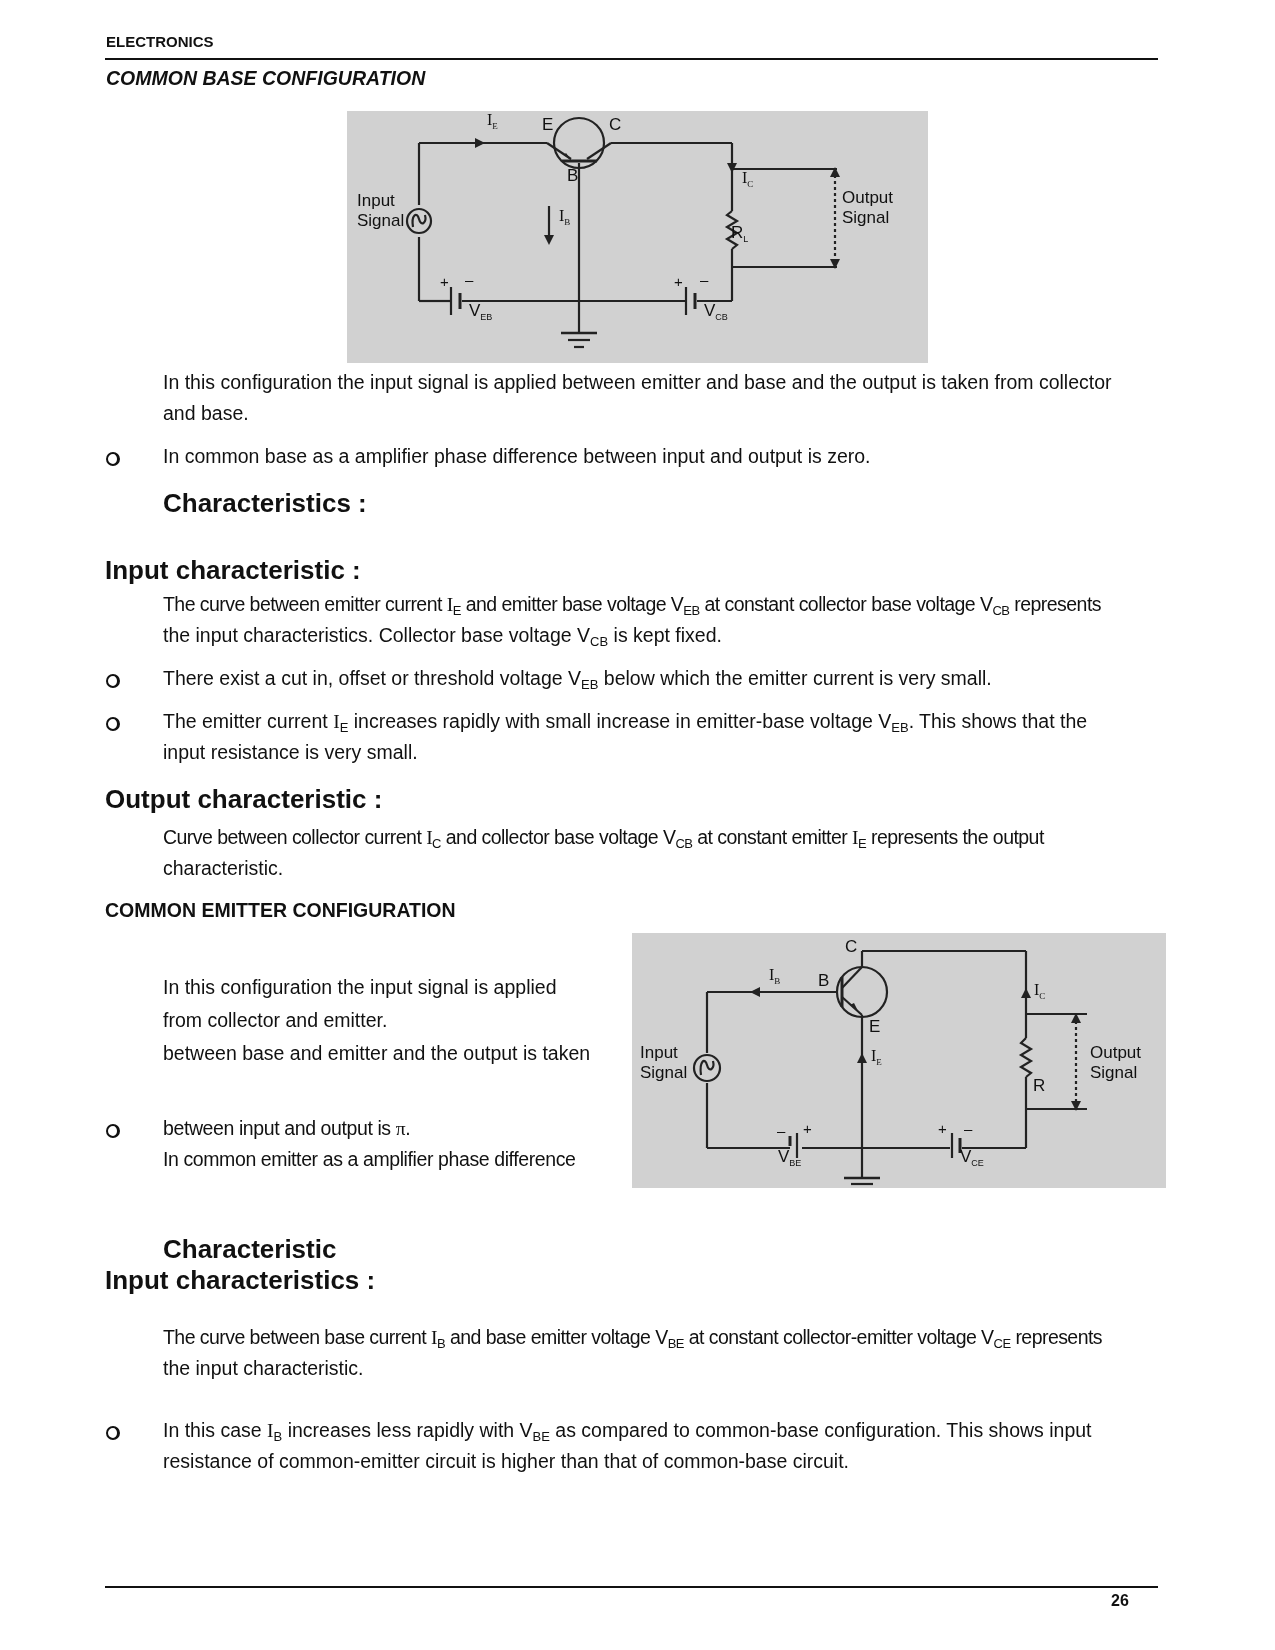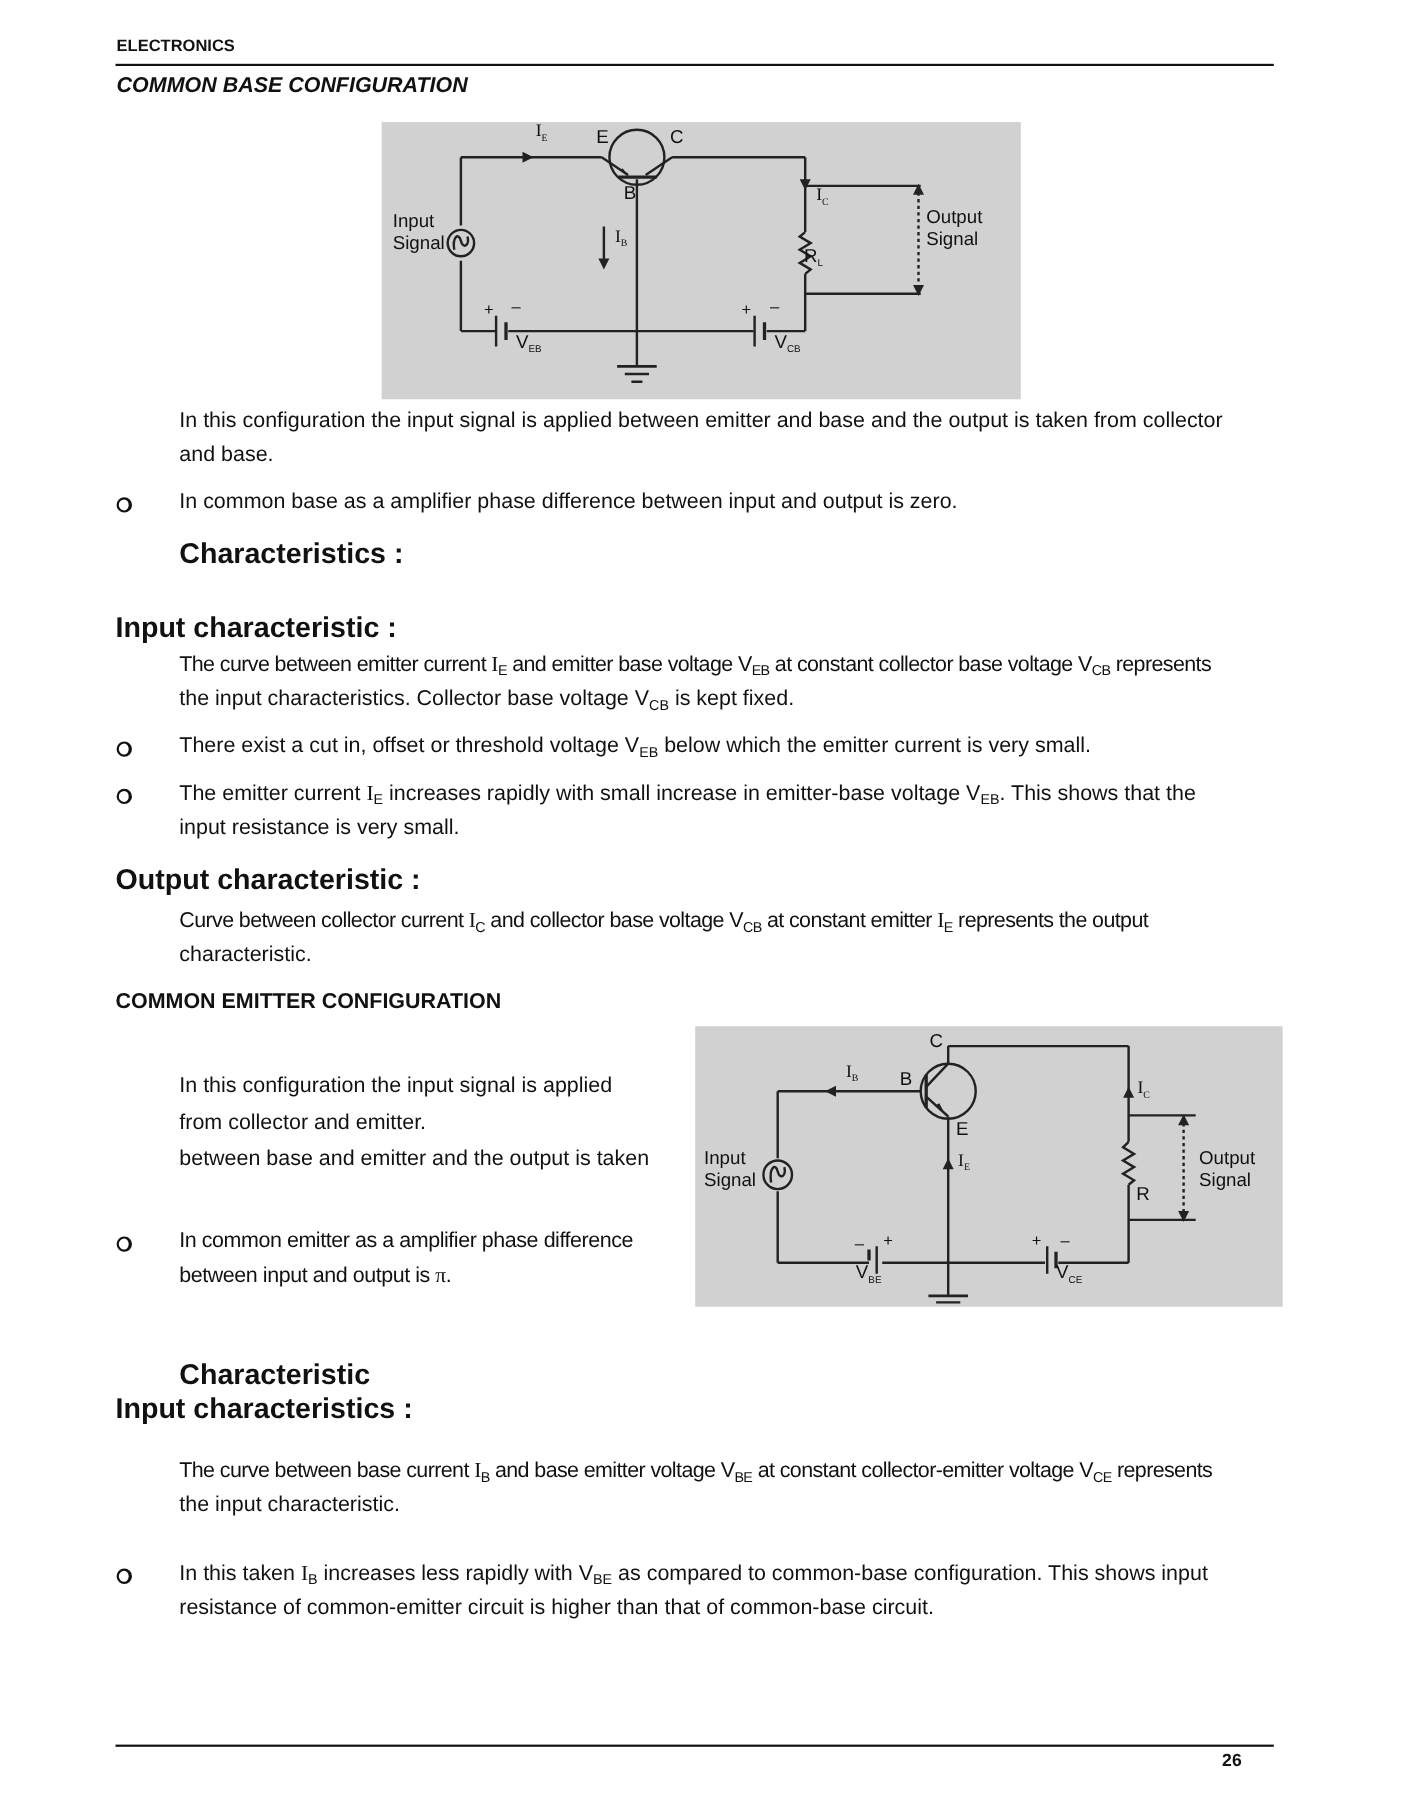--- a/index.html
+++ b/index.html
@@ -128,22 +128,22 @@
 <div class="abs h1" style="left:105px; top:899px;">COMMON EMITTER CONFIGURATION</div>
 
 <div class="para" style="left:163px; top:971px; line-height:33px;">
   <div>In this configuration the input signal is applied</div>
   <div>from collector and emitter.</div>
   <div>between base and emitter and the output is taken</div>
 </div>
 
 <div class="bullet" style="left:106px; top:1122px;"><span></span></div>
 <div class="para" style="left:163px; top:1113px; letter-spacing:-0.4px;">
+  <div><span>between input and output is </span><span class="serif">π</span><span>.</span></div>
   <div>In common emitter as a amplifier phase difference</div>
-  <div><span>between input and output is </span><span class="serif">π</span><span>.</span></div>
 </div>
 
 <div class="diagram" style="left:632px; top:933px; width:534px; height:255px;">
   <svg width="534" height="255" viewBox="0 0 534 255">
     <g stroke="#222" stroke-width="2.2" fill="none">
 
       <line x1="75" y1="59" x2="205" y2="59"></line>
       <line x1="75" y1="59" x2="75" y2="120"></line>
       <line x1="75" y1="150" x2="75" y2="215"></line>
       <line x1="75" y1="215" x2="158" y2="215"></line>
@@ -205,17 +205,17 @@
   <span class="abs" style="left:332px; top:187px; font-size:15px;">–</span>
 </div>
 
 <div class="abs h2" style="left:163px; top:1234px;">Characteristic</div>
 <div class="abs h2" style="left:105px; top:1265px;">Input characteristics :</div>
 
 <div class="abs txt cond" style="left:163px; top:1322px;"><span>The curve between base current </span><span class="serif">I</span><sub>B</sub><span> and base emitter voltage V</span><sub>BE</sub><span> at constant collector-emitter voltage V</span><sub>CE</sub><span> represents</span></div>
 <div class="abs txt" style="left:163px; top:1353px;">the input characteristic.</div>
 
 <div class="bullet" style="left:106px; top:1424px;"><span></span></div>
-<div class="abs txt" style="left:163px; top:1415px;"><span>In this taken </span><span class="serif">I</span><sub>B</sub><span> increases less rapidly with V</span><sub>BE</sub><span> as compared to common-base configuration. This shows input</span></div>
+<div class="abs txt" style="left:163px; top:1415px;"><span>In this case </span><span class="serif">I</span><sub>B</sub><span> increases less rapidly with V</span><sub>BE</sub><span> as compared to common-base configuration. This shows input</span></div>
 <div class="abs txt" style="left:163px; top:1446px;">resistance of common-emitter circuit is higher than that of common-base circuit.</div>
 
 <div class="rule" style="left:105px; top:1586px; width:1053px;"></div>
 <div class="abs hdr" style="left:1111px; top:1592px; font-size:16px;">26</div>
 
 </body></html>

